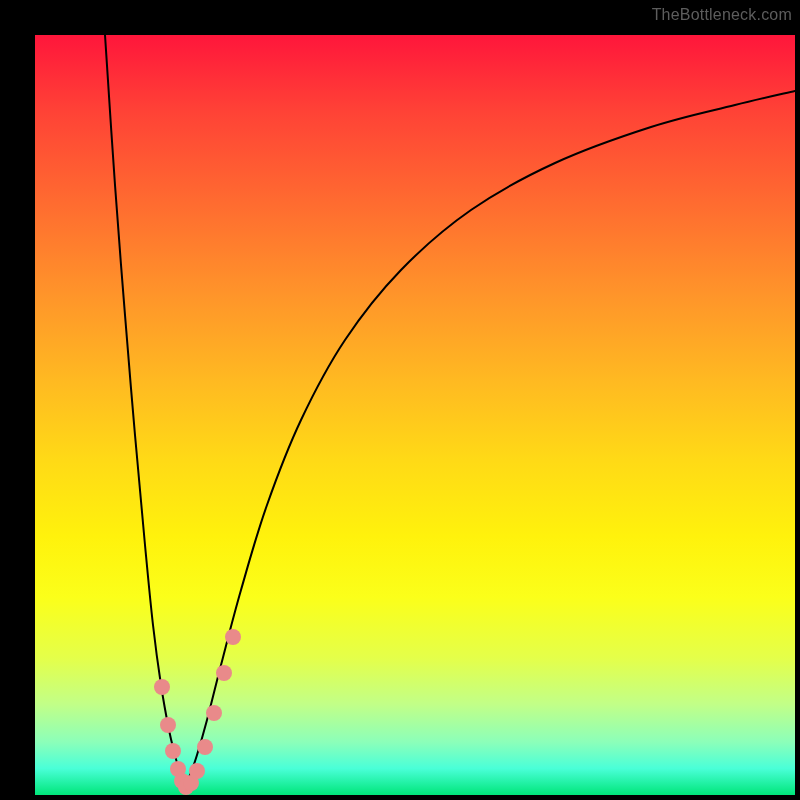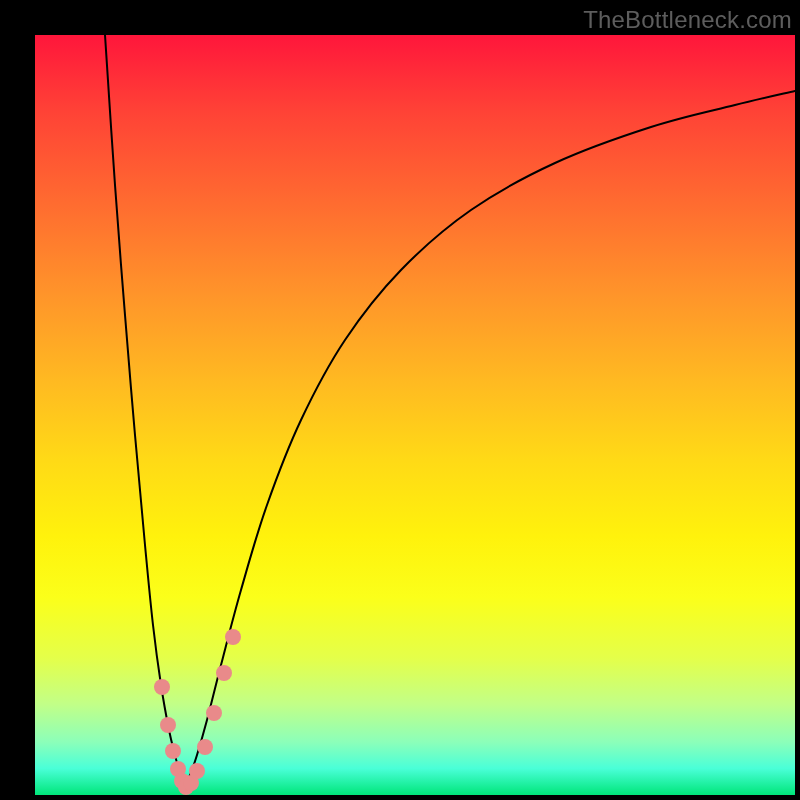--- a/index.html
+++ b/index.html
@@ -44,21 +44,21 @@
       #8cffb9 93%,
       #4affd8 96.5%,
       #00e67a 100%
     );
   }
   .wm {
     position: absolute;
     top: 6px;
     right: 8px;
     color: #5d5d5d;
-    font-size: 24px;
+    font-size: 16px;
     letter-spacing: 0.2px;
     user-select: none;
   }
   svg.curve {
     position: absolute;
     inset: 0;
   }
 </style>
 </head>
 <body>

